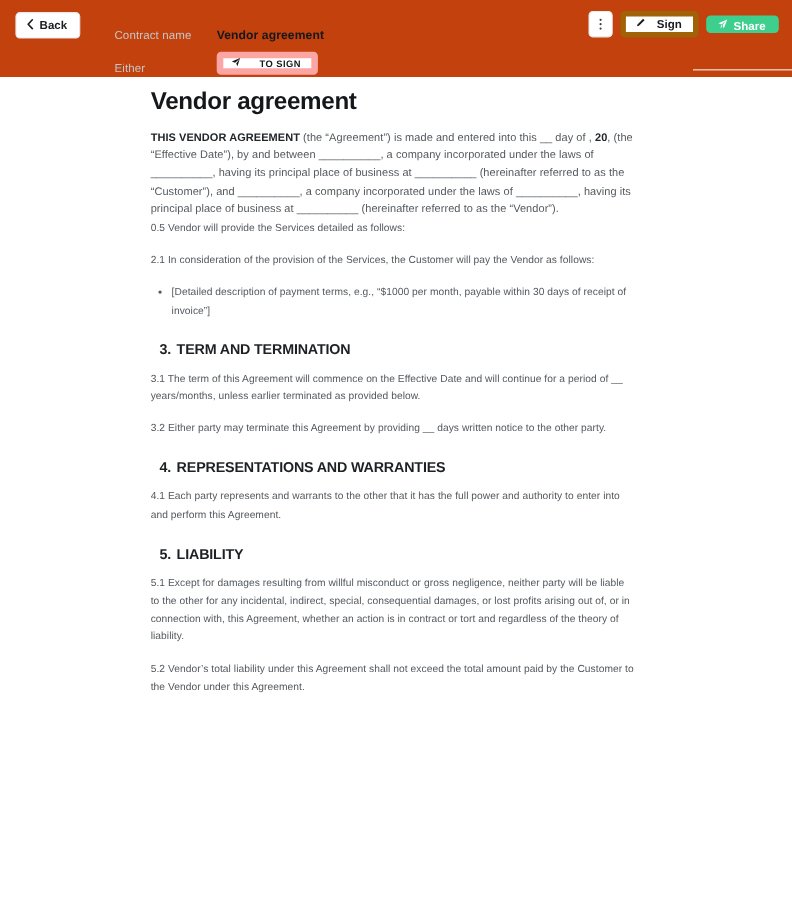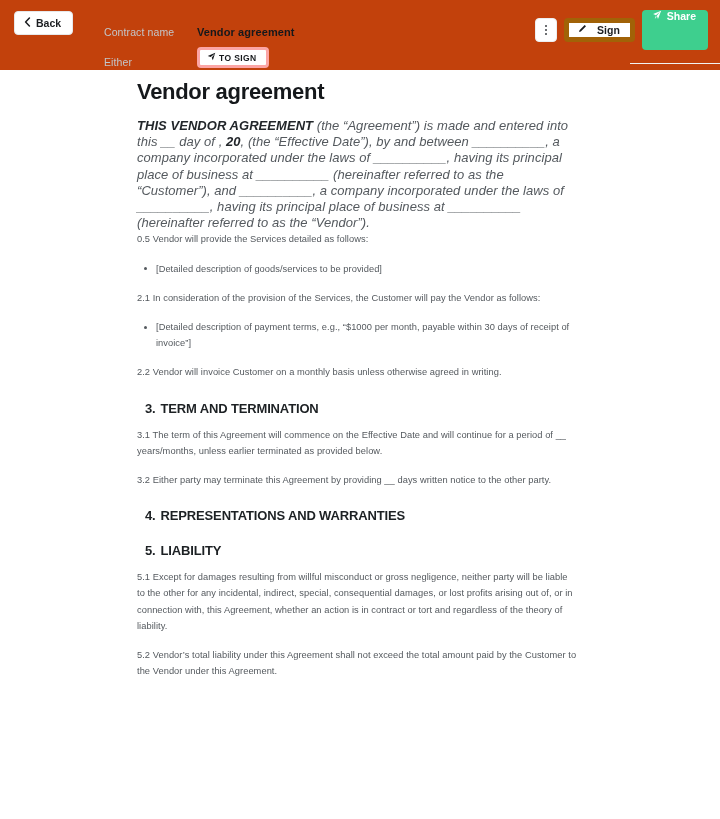--- a/index.html
+++ b/index.html
@@ -63,24 +63,24 @@
   .meta-value {
     color: #16181b;
     font-size: 11px;
     font-weight: bold;
     letter-spacing: .1px;
   }
 
   .status-badge {
     display: inline-flex;
     align-items: center;
-    gap: 3px;
+    gap: 17px;
     height: 21px;
     padding: 0 9px 0 7px;
-    border: 3px solid #fca5a5;
+    border: 6px solid #fca5a5;
     border-radius: 4px;
     background: #ffffff;
     color: #16181b;
     font-size: 8.5px;
     font-weight: bold;
     letter-spacing: .4px;
     cursor: pointer;
   }
 
   .actions {
@@ -116,23 +116,23 @@
     background: #ffffff;
     color: #1b1d20;
     font-size: 10.5px;
     font-weight: bold;
     cursor: pointer;
     white-space: nowrap;
   }
 
   .share-btn {
     display: flex;
-    align-items: flex-start;
+    align-items: flex-end;
     gap: 5px;
-    height: 40px;
+    height: 16px;
     padding: 0 12px 0 10px;
     border: none;
     border-radius: 4px;
     background: #3ecf8e;
     color: #ffffff;
     font-size: 10.5px;
     font-weight: bold;
     cursor: pointer;
     white-space: nowrap;
   }
@@ -163,25 +163,24 @@
 
   .doc-title {
     font-size: 22px;
     font-weight: bold;
     color: #15181b;
     letter-spacing: -.3px;
     margin-bottom: 13px;
   }
 
   .intro {
-    font-size: 13px;
+    font-size: 10px;
     line-height: 16.2px;
     color: #54595e;
     letter-spacing: .05px;
-    font-style: italic;
   }
   .intro b { color: #22262a; font-weight: bold; }
 
   h2.sec {
     font-size: 13px;
     font-weight: bold;
     color: #1d2124;
     letter-spacing: -.15px;
     margin: 20px 0 11px 8px;
   }
@@ -298,32 +297,29 @@
   <div class="doc">
 
     <div class="doc-title">Vendor agreement</div>
 
     <p class="intro">
       <b>THIS VENDOR AGREEMENT</b><span> (the “Agreement”) is made and entered into this __ day of , </span><b>20</b><span>, (the “Effective Date”), by and between __________, a company incorporated under the laws of __________, having its principal place of business at __________ (hereinafter referred to as the “Customer”), and __________, a company incorporated under the laws of __________, having its principal place of business at __________ (hereinafter referred to as the “Vendor”).</span>
     </p>
 
     <div id="sections">
         <p class="cl">0.5 Vendor will provide the Services detailed as follows:</p>
-        <ul class="bl">
-          <li>[Detailed description of goods/services to be provided]</li>
-        </ul>
         <p class="cl">2.1 In consideration of the provision of the Services, the Customer will pay the Vendor as follows:</p>
         <ul class="bl">
           <li>[Detailed description of payment terms, e.g., “$1000 per month, payable within 30 days of receipt of invoice”]</li>
         </ul>
-        <p class="cl">2.2 Vendor will invoice Customer on a monthly basis unless otherwise agreed in writing.</p>
         <h2 class="sec"><span class="num">3.</span><span>TERM AND TERMINATION</span></h2>
         <p class="cl">3.1 The term of this Agreement will commence on the Effective Date and will continue for a period of __ years/months, unless earlier terminated as provided below.</p>
         <p class="cl">3.2 Either party may terminate this Agreement by providing __ days written notice to the other party.</p>
         <h2 class="sec"><span class="num">4.</span><span>REPRESENTATIONS AND WARRANTIES</span></h2>
+        <p class="cl">4.1 Each party represents and warrants to the other that it has the full power and authority to enter into and perform this Agreement.</p>
         <h2 class="sec"><span class="num">5.</span><span>LIABILITY</span></h2>
         <p class="cl">5.1 Except for damages resulting from willful misconduct or gross negligence, neither party will be liable to the other for any incidental, indirect, special, consequential damages, or lost profits arising out of, or in connection with, this Agreement, whether an action is in contract or tort and regardless of the theory of liability.</p>
         <p class="cl">5.2 Vendor’s total liability under this Agreement shall not exceed the total amount paid by the Customer to the Vendor under this Agreement.</p>
       </div>
   </div>
 
   <div class="fade"></div>
 </div>
 
 </body></html>

